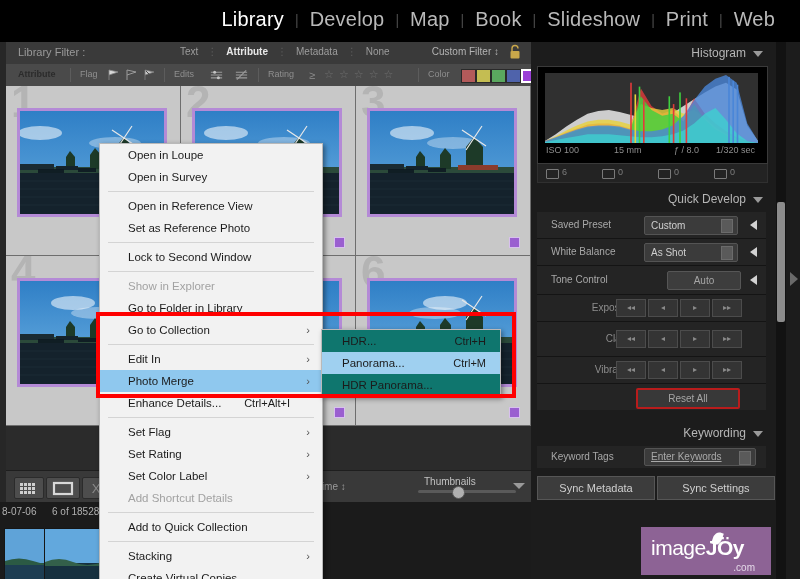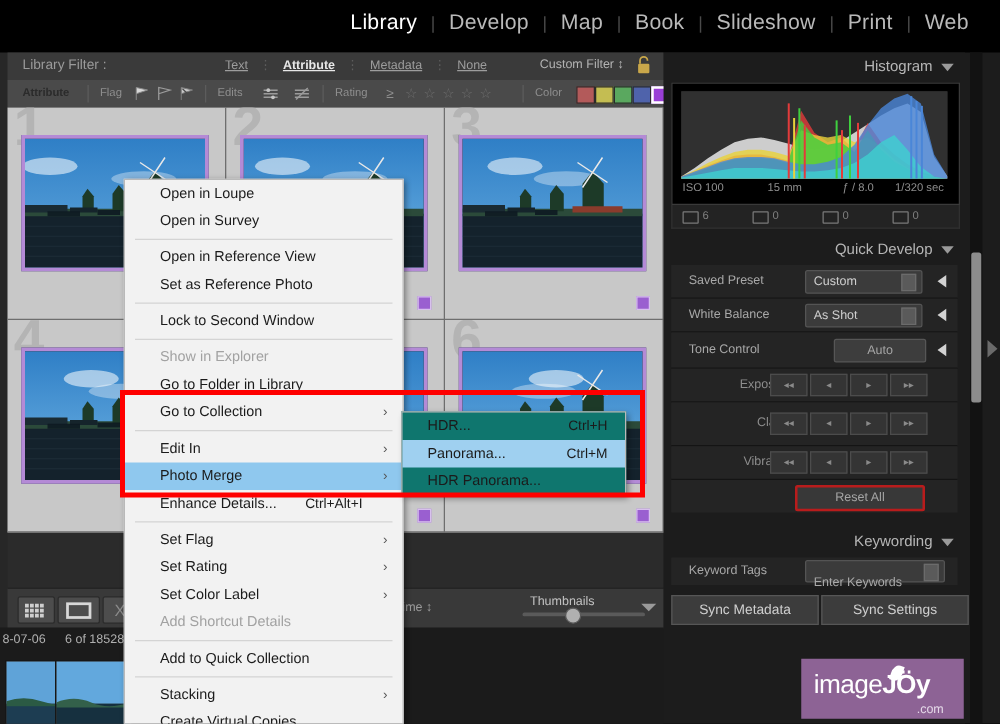--- a/index.html
+++ b/index.html
@@ -2,31 +2,31 @@
 <html><head>
 <meta charset="utf-8">
 <style>
   html,body{margin:0;padding:0;background:#000;}
   body{width:800px;height:579px;overflow:hidden;font-family:"Liberation Sans",sans-serif;}
   #app{position:relative;width:800px;height:579px;background:#000;}
 
   
   .topbar{position:absolute;left:0;top:0;width:800px;height:42px;background:#000;}
   .modules{position:absolute;right:14px;top:8px;display:flex;align-items:center;}
-  .module{color:#b9b9b9;font-size:17px;padding:0 11px;letter-spacing:.2px;}
+  .module{color:#b9b9b9;font-size:20px;padding:0 11px;letter-spacing:.2px;}
   .module.active{color:#ffffff;}
   .msep{color:#4a4a4a;font-size:14px;}
 
   
   .content{position:absolute;left:0;top:42px;width:531px;height:537px;background:#272727;}
 
   .filterbar{position:absolute;left:6px;top:0;width:525px;height:22px;background:#3a3a3a;border-bottom:1px solid #222;}
   .filterbar .lbl{position:absolute;left:12px;top:4px;color:#9a9a9a;font-size:11px;}
   .ftabs{position:absolute;left:165px;top:4px;display:flex;align-items:center;font-size:10px;color:#9d9d9d;}
-  .ftab{padding:0 9px;text-decoration:underline;}
+  .ftab{padding:0 9px;}
   .ftab.active{color:#e8e8e8;font-weight:bold;}
   .fdot{color:#5d5d5d;}
   .custfilter{position:absolute;right:32px;top:4px;color:#b3b3b3;font-size:10px;}
   .lockicon{position:absolute;right:9px;top:2px;width:14px;height:16px;}
 
   .attrbar{position:absolute;left:6px;top:22px;width:525px;height:22px;background:#4a4a4a;border-bottom:1px solid #1c1c1c;}
   .attrbar .a-lbl{position:absolute;top:5px;color:#2b2b2b;font-size:9px;font-weight:bold;}
   .attrbar .g-lbl{position:absolute;top:5px;color:#8f8f8f;font-size:9px;}
   .vdiv{position:absolute;top:4px;width:1px;height:14px;background:#5c5c5c;}
   .flagico{position:absolute;top:4px;width:15px;height:14px;}
@@ -77,21 +77,21 @@
   .stepper{position:absolute;right:4px;top:2px;width:10px;height:12px;background:#5a5a5a;border:1px solid #6b6b6b;}
   .lefttri{position:absolute;right:9px;top:8px;width:0;height:0;border-top:5px solid transparent;border-bottom:5px solid transparent;border-right:7px solid #d2d2d2;}
   .autobtn{position:absolute;left:130px;top:3px;width:72px;height:17px;background:#3d3d3d;border:1px solid #565656;border-radius:2px;color:#a5a5a5;font-size:10px;text-align:center;line-height:17px;}
   .nudges{position:absolute;right:24px;top:4px;display:flex;}
   .nudge{width:28px;height:16px;background:#343434;border:1px solid #4c4c4c;margin-left:2px;color:#8a8a8a;font-size:8px;text-align:center;line-height:16px;}
   .resetall{position:absolute;right:26px;top:4px;width:100px;height:17px;background:#383838;border:2px solid #b91c1c;border-radius:2px;color:#a5a5a5;font-size:10px;text-align:center;line-height:17px;}
 
   .kwrow{position:relative;height:22px;background:#242424;}
   .kwrow .lab{position:absolute;left:14px;top:5px;color:#a8a8a8;font-size:10px;}
   .kwbox{position:absolute;left:107px;top:2px;width:110px;height:16px;background:#3b3b3b;border:1px solid #545454;border-radius:2px;}
-  .kwbox .v{position:absolute;left:6px;top:12px;color:#a9a9a9;font-size:10px;}
+  .kwbox .v{position:absolute;left:6px;top:2px;color:#a9a9a9;font-size:10px;text-decoration:underline;}
 
   .syncrow{position:absolute;left:4px;right:6px;height:24px;}
   .syncbtn{position:absolute;top:0;height:22px;background:#3c3c3c;border:1px solid #565656;border-radius:0;color:#cfcfcf;font-size:11px;text-align:center;line-height:22px;}
 
   .rpscroll{position:absolute;left:245px;top:0;width:10px;height:537px;background:#121212;}
   .rpthumbbar{position:absolute;left:246px;top:160px;width:8px;height:120px;background:#8c8c8c;border-radius:2px;}
   .rightarrow{position:absolute;left:259px;top:230px;width:0;height:0;border-top:7px solid transparent;border-bottom:7px solid transparent;border-left:8px solid #6a6a6a;}
 
   
   .ctxmenu{position:absolute;left:99px;top:143px;width:222px;background:#f2f2f2;border:1px solid #b9b9b9;box-shadow:2px 2px 5px rgba(0,0,0,.45);z-index:40;}

